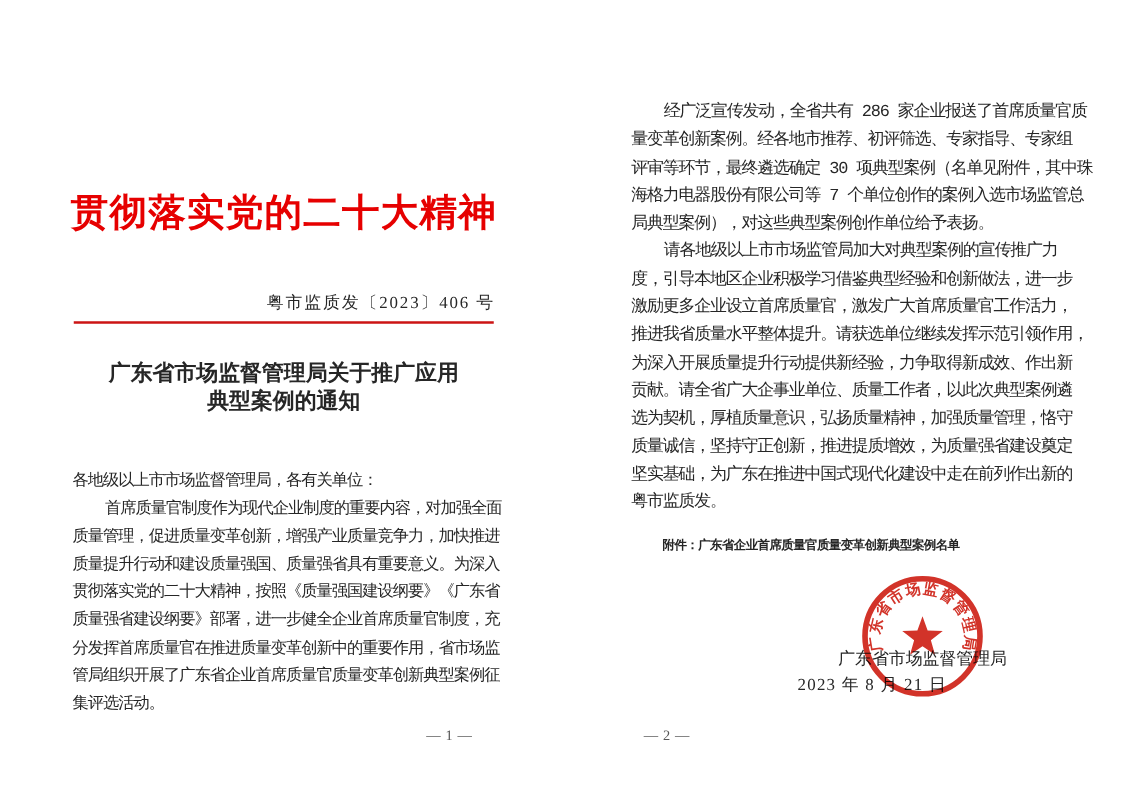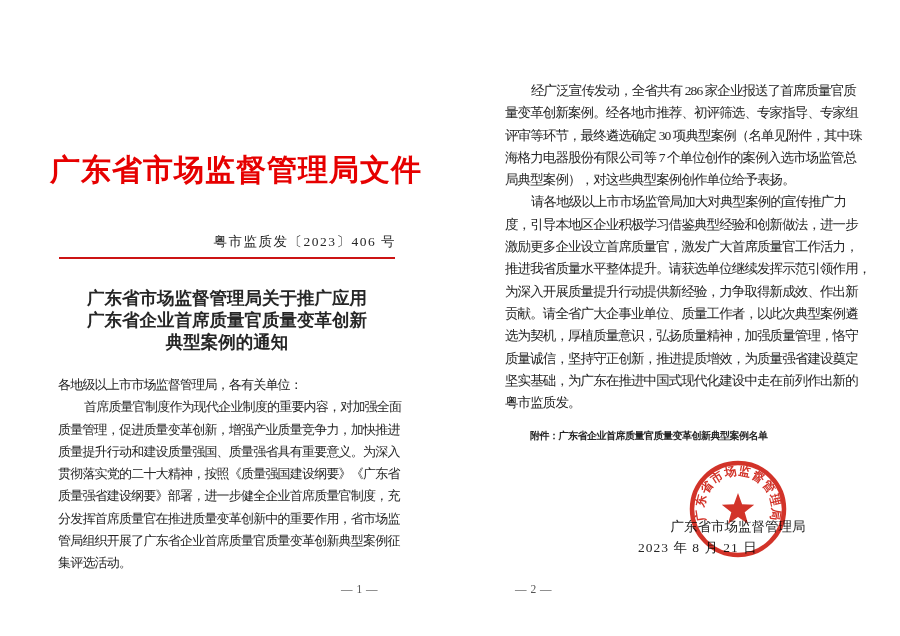--- a/index.html
+++ b/index.html
@@ -18,21 +18,21 @@
   }
   .red-rule{
     position:absolute;left:59px;top:257px;width:336px;height:2px;
     background:var(--line-red,#cc1414);
   }
   .headline{
     position:absolute;left:28px;top:287px;width:398px;text-align:center;
     font-size:17.5px;font-weight:bold;line-height:22px;
   }
   .headline .hl-line{white-space:nowrap;text-align:center;}
-  .body-text .line{height:22.3px;white-space:nowrap;}
+  .body-text .line{height:22.3px;white-space:nowrap;font-family:Liberation Mono, monospace;}
   .left-body{
     position:absolute;left:58px;top:374px;width:340px;
     font-size:13px;letter-spacing:-0.8px;line-height:22.3px;
   }
   .right-body{
     position:absolute;left:505px;top:80px;width:356px;
     font-size:13.5px;letter-spacing:-0.9px;line-height:22.3px;
   }
   .indent{padding-left:26px;}
   .attachment{
@@ -63,29 +63,28 @@
   }
   .footer-1{left:341px;}
   .footer-2{left:515px;}
 </style>
 </head>
 <body>
 
 <div class="canvas">
 
   <section>
-    <h1 class="org-title">广东省市场监督管理局文件</h1>
+    <h1 class="org-title">贯彻落实党的二十大精神</h1>
 
     <div class="doc-number">粤市监质发〔2023〕406 号</div>
 
     <div class="red-rule"></div>
 
     <div class="headline">
       <div class="hl-line">广东省市场监督管理局关于推广应用</div>
-      <div class="hl-line">广东省企业首席质量官质量变革创新</div>
       <div class="hl-line">典型案例的通知</div>
     </div>
 
     <div class="body-text left-body">
       <div class="line">各地级以上市市场监督管理局，各有关单位：</div>
       <div class="line indent">首席质量官制度作为现代企业制度的重要内容，对加强全面</div>
       <div class="line">质量管理，促进质量变革创新，增强产业质量竞争力，加快推进</div>
       <div class="line">质量提升行动和建设质量强国、质量强省具有重要意义。为深入</div>
       <div class="line">贯彻落实党的二十大精神，按照《质量强国建设纲要》《广东省</div>
       <div class="line">质量强省建设纲要》部署，进一步健全企业首席质量官制度，充</div>

